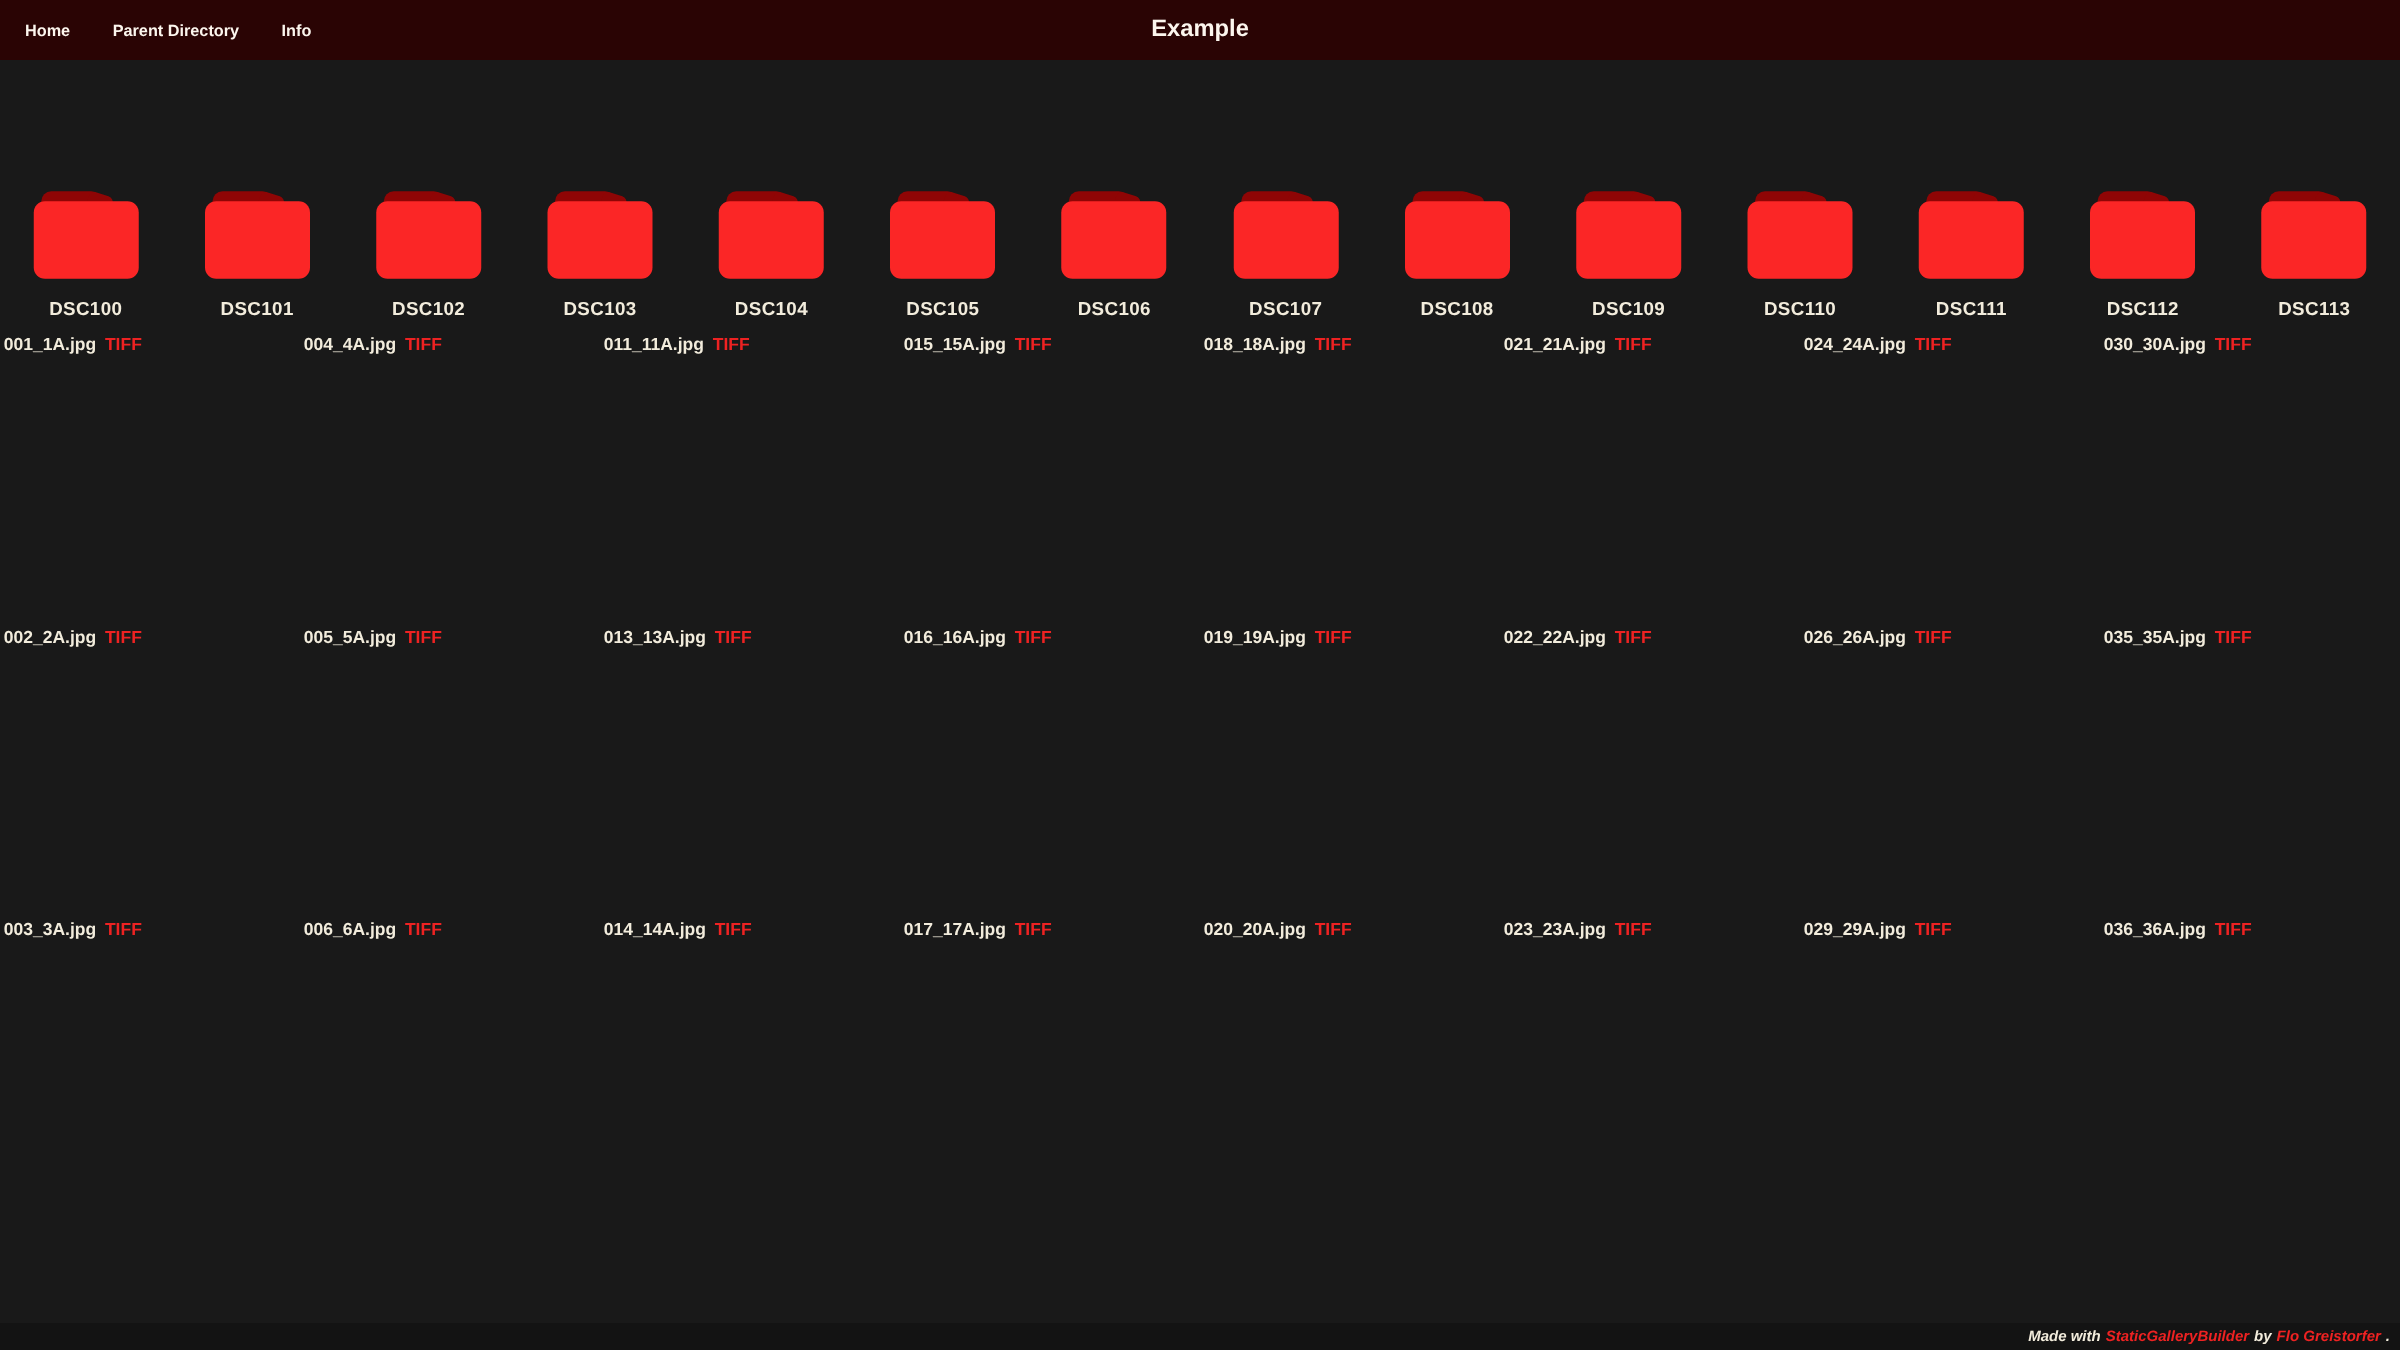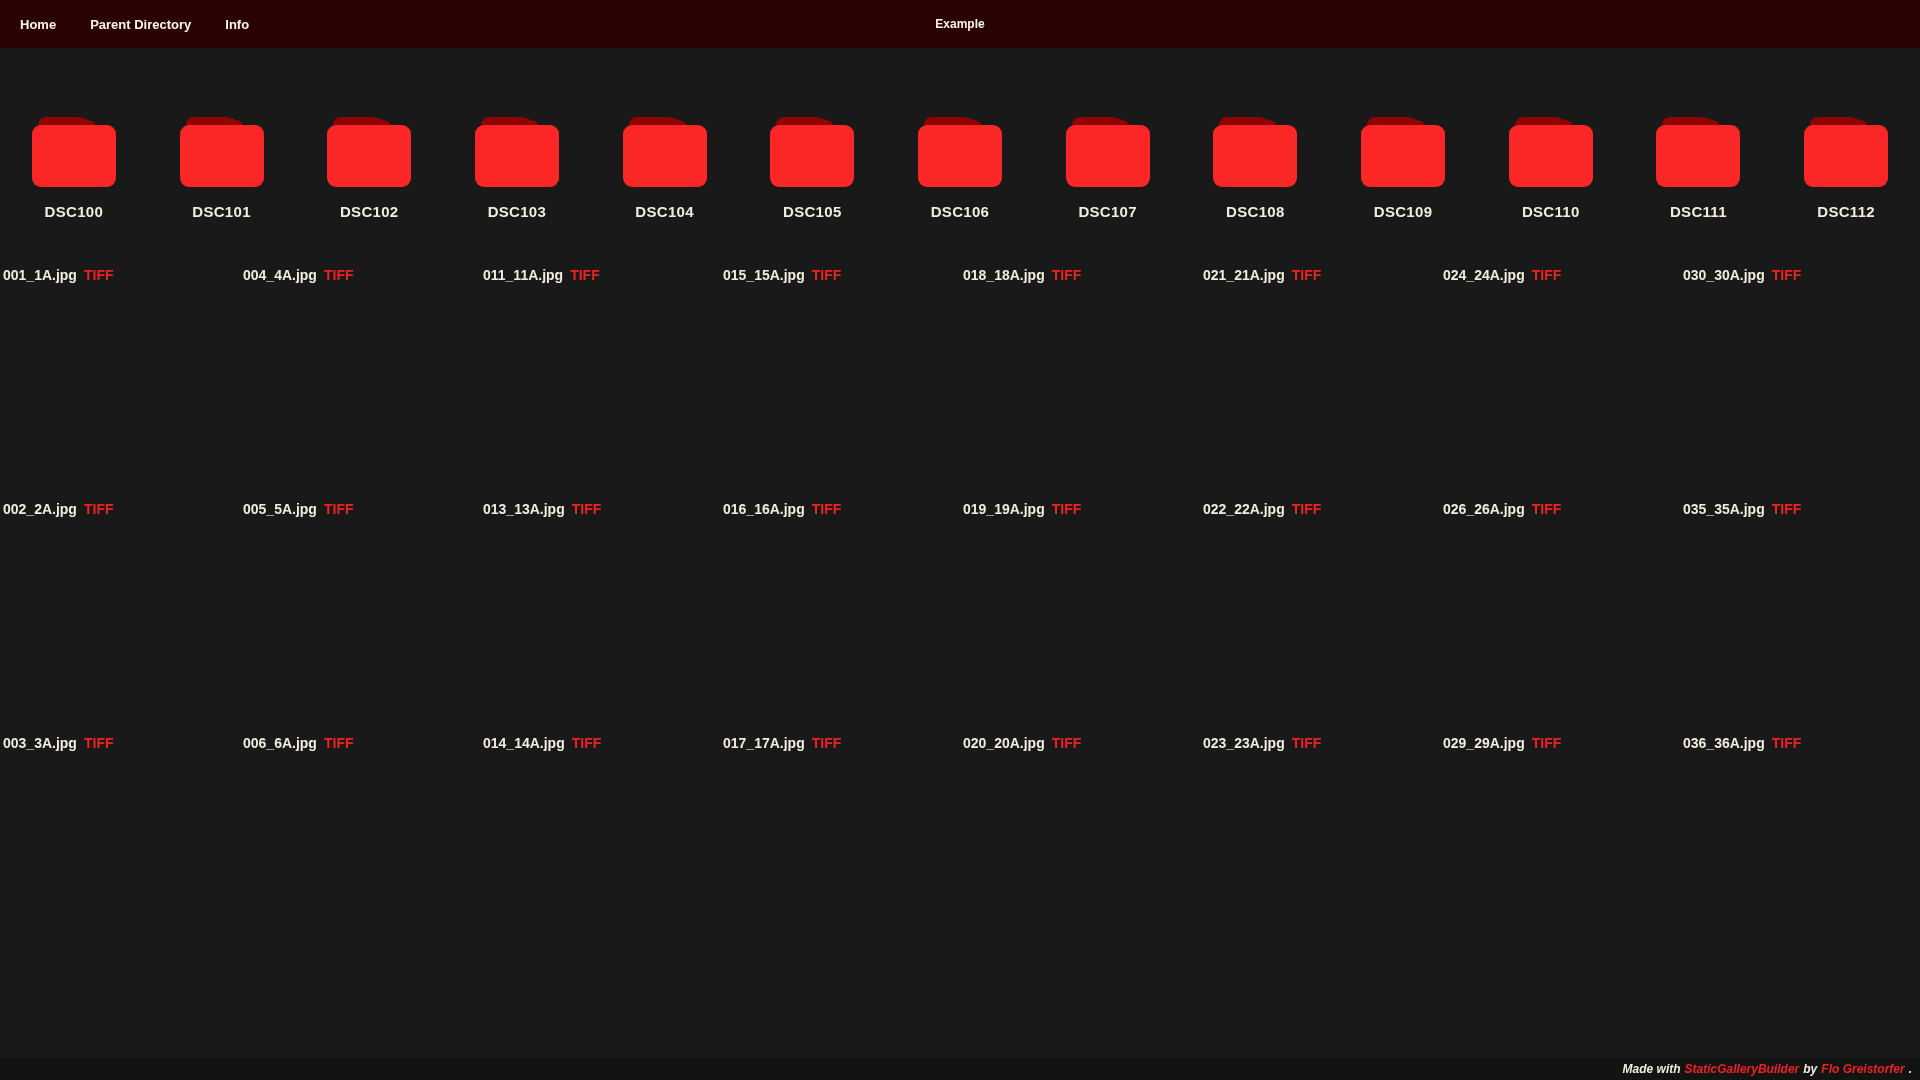--- a/index.html
+++ b/index.html
@@ -18,25 +18,25 @@
   .navbar{
     position:relative; height:48px; background:var(--navbar-bg);
     display:flex; align-items:center; padding:0 20px; gap:34px;
   }
   .nav-link{
     color:var(--nav-text); font-size:13px; font-weight:700;
     text-decoration:none; cursor:pointer; white-space:nowrap;
   }
   .nav-title{
     position:absolute; left:50%; top:50%; transform:translate(-50%,-50%);
-    color:var(--nav-text); font-size:12px; font-weight:700;
+    color:var(--nav-text); font-size:19px; font-weight:700;
   }
   
   .folder-row{
-    height:208px; display:flex; align-items:center; padding-top:32px;
+    height:208px; display:flex; align-items:flex-end; padding-top:32px;
   }
   .folder-item{
     flex:1 1 0; display:flex; flex-direction:column; align-items:center; cursor:pointer;
   }
   .folder-icon{position:relative; width:84px; height:70px;}
   .folder-icon .tab{
     position:absolute; top:0; left:6px; width:48px; height:26px;
     background:var(--folder-tab); border-radius:8px;
   }
   .folder-icon .tab:after{
@@ -187,20 +187,27 @@
   </div>
 
   <div class="folder-item">
     <div class="folder-icon">
       <div class="tab"></div>
       <div class="body"></div>
     </div>
     <div class="folder-label">DSC112</div>
   </div>
 
+  <div class="folder-item">
+    <div class="folder-icon">
+      <div class="tab"></div>
+      <div class="body"></div>
+    </div>
+    <div class="folder-label">DSC113</div>
+  </div>
 </div>
 
 <div class="gallery">
   <div class="photo-cell">
     <div class="tile">
       <div class="photo landscape" style="background: linear-gradient(rgb(116, 185, 230) 0%, rgb(140, 200, 236) 20%, rgb(192, 168, 142) 28%, rgb(169, 141, 119) 46%, rgb(119, 105, 94) 56%, rgb(163, 162, 160) 68%, rgb(140, 139, 137) 100%);"></div>
     </div>
     <div class="caption">
       <span class="file">001_1A.jpg</span>
       <a class="badge">TIFF</a>

